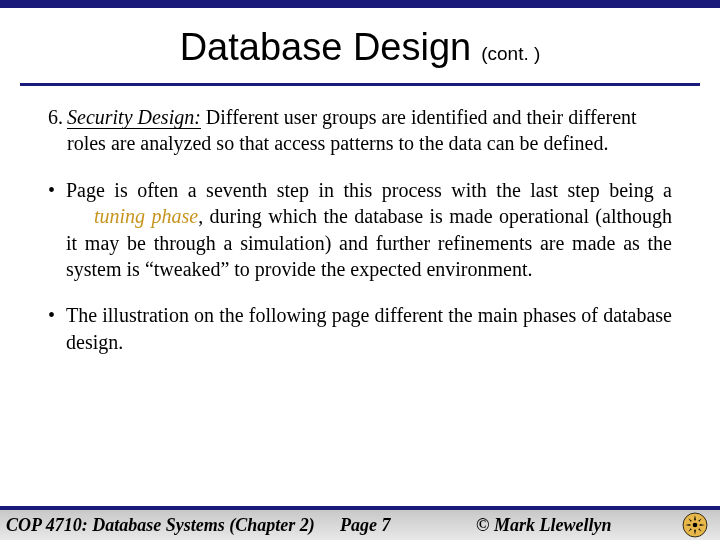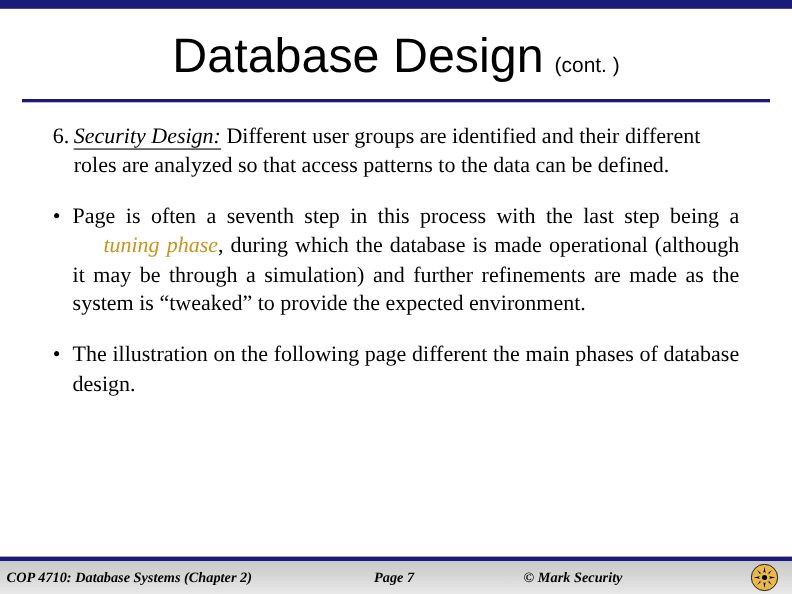--- a/index.html
+++ b/index.html
@@ -12,21 +12,21 @@
   }
   .top-bar { height: 8px; background: #1a1a7a; }
   .title-area {
     text-align: center;
     padding: 18px 0 14px 0;
     border-bottom: 3px solid #1a1a7a;
     margin: 0 20px;
   }
   .title-main {
     font-family: Arial, Helvetica, sans-serif;
-    font-size: 44px;
+    font-size: 38px;
     color: #000;
     display: inline;
   }
   .title-cont {
     font-family: Arial, Helvetica, sans-serif;
     font-size: 19px;
     color: #000;
     display: inline;
     vertical-align: baseline;
     margin-left: 6px;
@@ -57,21 +57,21 @@
   }
   .bullets li .dot { flex: 0 0 18px; }
   .bullets li .txt { flex: 1 1 auto; }
   .tuning { font-style: italic; color: #c7941e; margin-left: 28px; }
   .footer {
     height: 34px;
     border-top: 4px solid #1a1a7a;
     background: linear-gradient(#c8c8c8, #e8e8e8);
     display: flex;
     align-items: center;
-    font-size: 13px;
+    font-size: 18px;
     font-style: italic;
     font-weight: bold;
     font-family: "Times New Roman", Times, serif;
     padding: 0 10px 0 6px;
     position: relative;
   }
   .footer .course { flex: 0 0 auto; }
   .footer .page { position: absolute; left: 340px; text-align: center; }
   .footer .copy { position: absolute; left: 476px; }
   .logo {
@@ -111,21 +111,21 @@
         <span class="dot">•</span>
         <span class="txt">The illustration on the following page different the main phases of database design.</span>
       </li>
     </ul>
 
   </div>
 
   <div class="footer">
     <span class="course">COP 4710: Database Systems  (Chapter 2)</span>
     <span class="page">Page 7</span>
-    <span class="copy">© Mark Security</span>
+    <span class="copy">© Mark Llewellyn</span>
     <span class="logo">
       <svg viewBox="0 0 100 100">
         <circle cx="50" cy="50" r="46" fill="#e8b84a" stroke="#000" stroke-width="3"></circle>
         <g fill="#000">
           <path d="M50 12 L54 34 L50 30 L46 34 Z"></path>
           <path d="M50 88 L54 66 L50 70 L46 66 Z"></path>
           <path d="M12 50 L34 46 L30 50 L34 54 Z"></path>
           <path d="M88 50 L66 46 L70 50 L66 54 Z"></path>
           <path d="M24 24 L40 36 L34 34 L36 40 Z"></path>
           <path d="M76 24 L60 36 L66 34 L64 40 Z"></path>

